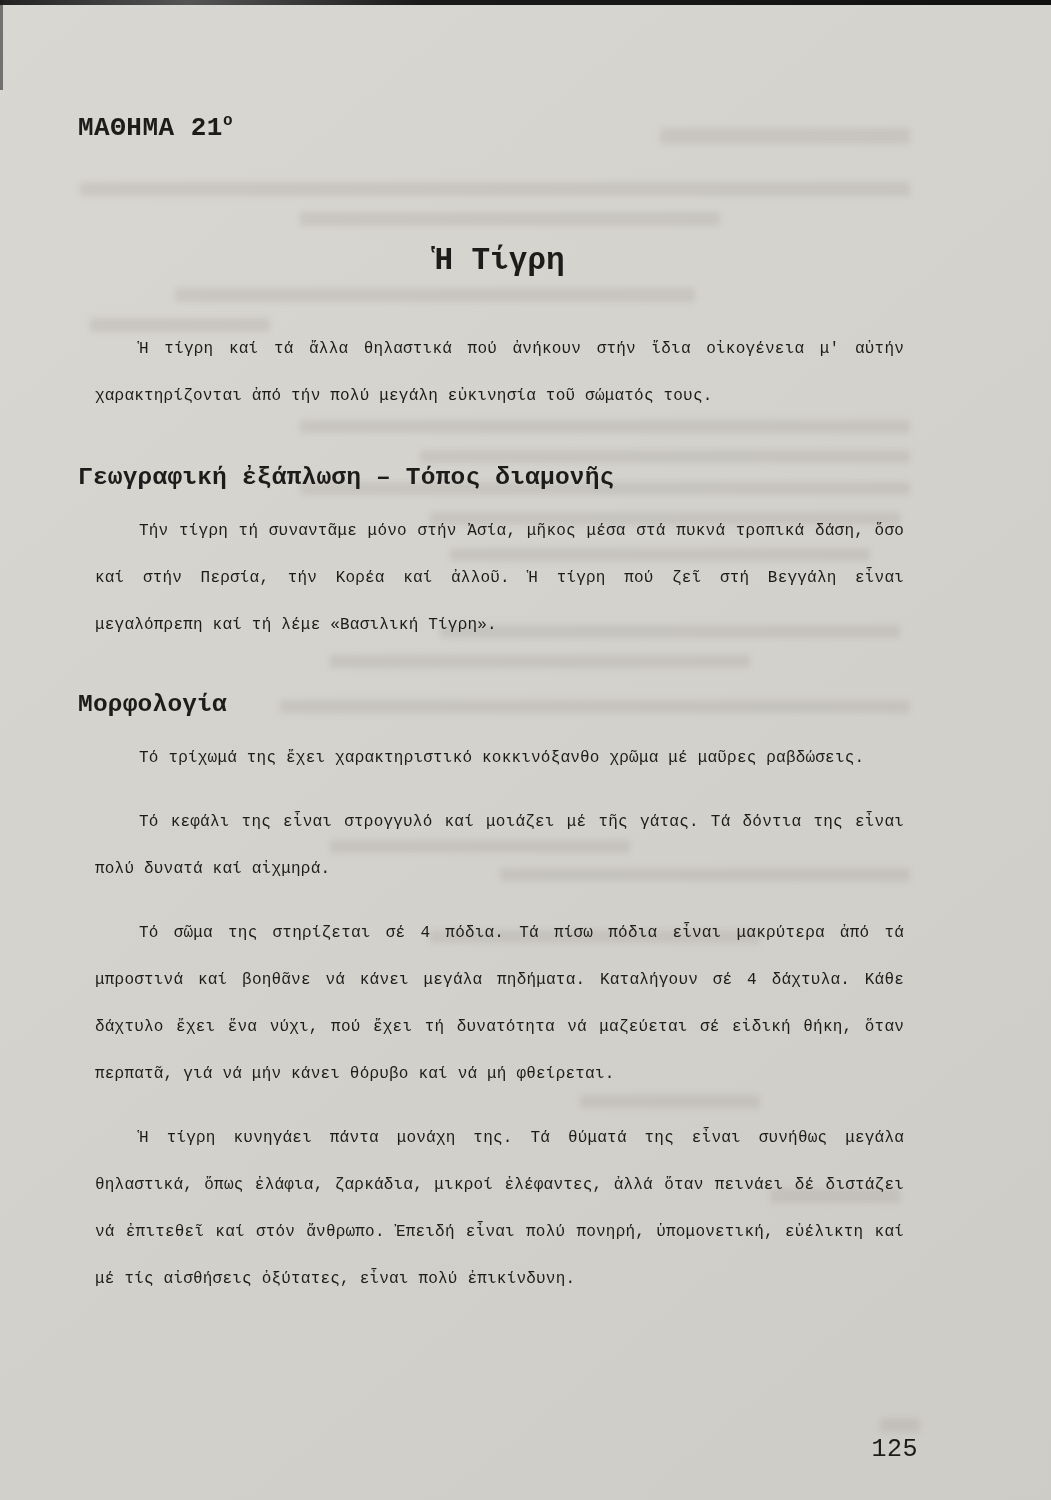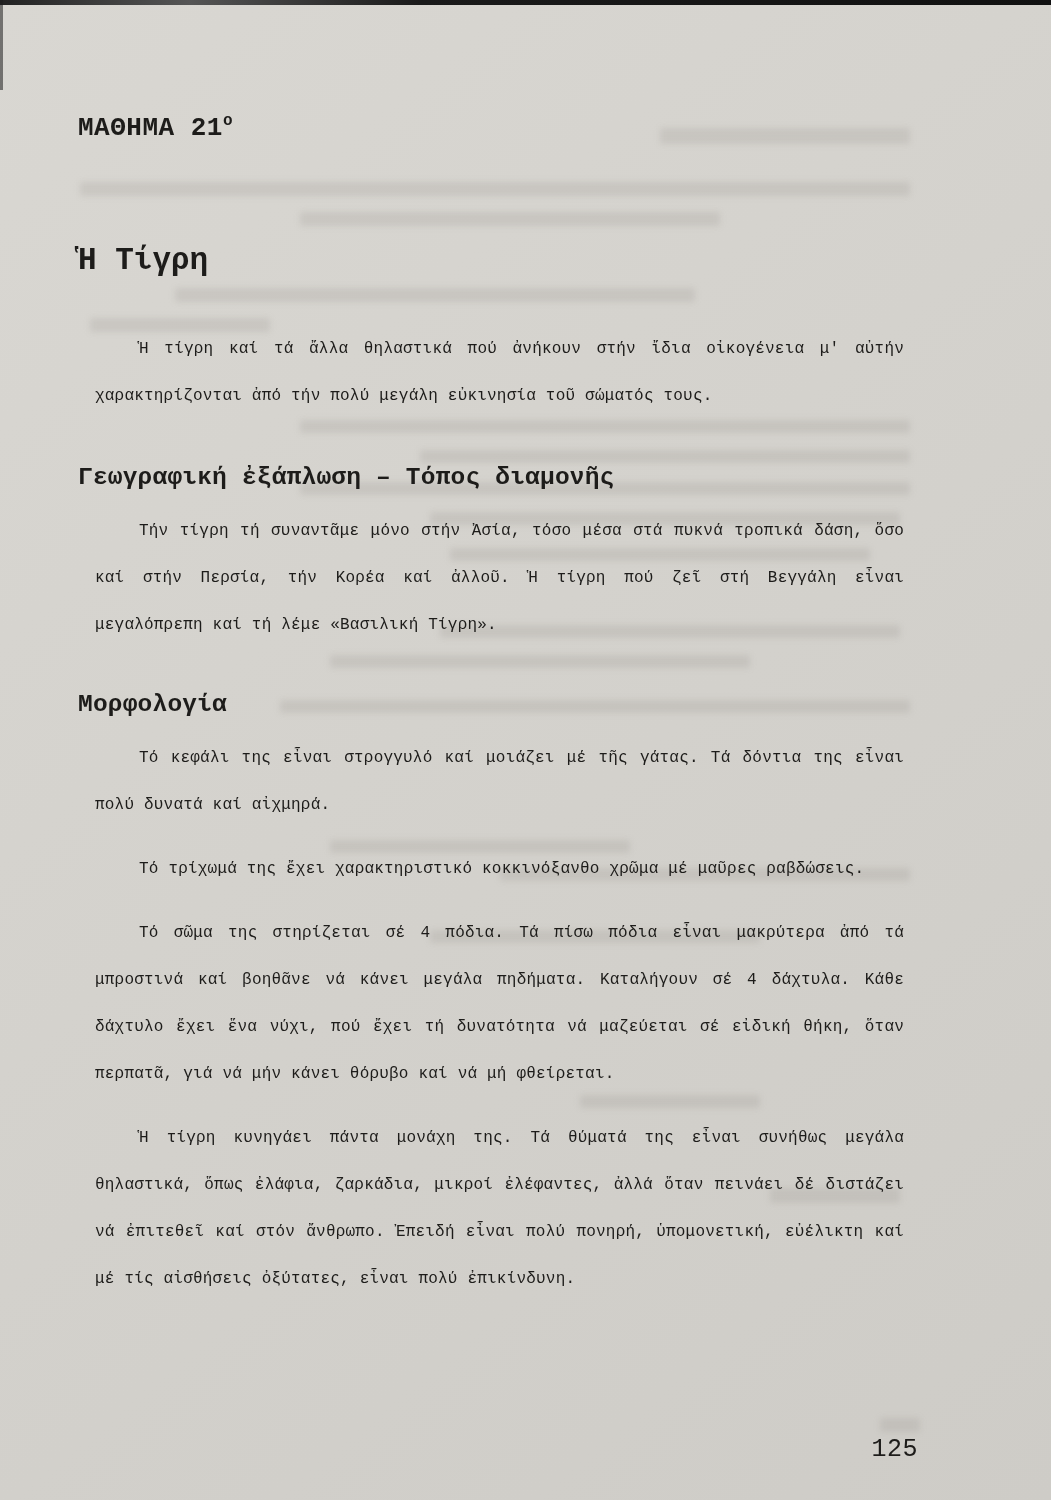--- a/index.html
+++ b/index.html
@@ -29,21 +29,21 @@
   }
   .lesson-header {
     margin-top: 112px;
     font-size: 26px;
     font-weight: bold;
     letter-spacing: 0.5px;
   }
   .lesson-header sup { font-size: 16px; }
   .title {
     margin: 100px 0 0 0;
-    text-align: left;
+    text-align: center;
     font-size: 31px;
     font-weight: bold;
   }
   p.body {
     margin: 17px;
     font-size: 16px;
     line-height: 47px;
     text-align: justify;
     text-indent: 44px;
     letter-spacing: 0.2px;
@@ -109,25 +109,25 @@
 
     <div class="lesson-header">
       <span>ΜΑΘΗΜΑ 21</span><sup>ο</sup>
     </div>
 
     <h1 class="title">Ἡ Τίγρη</h1>
 
     <p class="body intro">Ἡ τίγρη καί τά ἄλλα θηλαστικά πού ἀνήκουν στήν ἴδια οἰκογένεια μ' αὐτήν χαρακτηρίζονται ἀπό τήν πολύ μεγάλη εὐκινησία τοῦ σώματός τους.</p>
 
     <h2 class="section h-geo">Γεωγραφική ἐξάπλωση – Τόπος διαμονῆς</h2>
-    <p class="body p-geo">Τήν τίγρη τή συναντᾶμε μόνο στήν Ἀσία, τόσο μέσα στά πυκνά τροπικά δάση, ὅσο καί στήν Περσία, τήν Κορέα καί ἀλλοῦ. Ἡ τίγρη πού ζεῖ στή Βεγγάλη εἶναι μεγαλόπρεπη καί τή λέμε «Βασιλική Τίγρη».</p>
+    <p class="body p-geo">Τήν τίγρη τή συναντᾶμε μόνο στήν Ἀσία, μῆκος μέσα στά πυκνά τροπικά δάση, ὅσο καί στήν Περσία, τήν Κορέα καί ἀλλοῦ. Ἡ τίγρη πού ζεῖ στή Βεγγάλη εἶναι μεγαλόπρεπη καί τή λέμε «Βασιλική Τίγρη».</p>
 
     <h2 class="section h-morph">Μορφολογία</h2>
+    <p class="body">Τό τρίχωμά της ἔχει χαρακτηριστικό κοκκινόξανθο χρῶμα μέ μαῦρες ραβδώσεις.</p>
     <p class="body">Τό κεφάλι της εἶναι στρογγυλό καί μοιάζει μέ τῆς γάτας. Τά δόντια της εἶναι πολύ δυνατά καί αἰχμηρά.</p>
-    <p class="body">Τό τρίχωμά της ἔχει χαρακτηριστικό κοκκινόξανθο χρῶμα μέ μαῦρες ραβδώσεις.</p>
     <p class="body">Τό σῶμα της στηρίζεται σέ 4 πόδια. Τά πίσω πόδια εἶναι μακρύτερα ἀπό τά μπροστινά καί βοηθᾶνε νά κάνει μεγάλα πηδήματα. Καταλήγουν σέ 4 δάχτυλα. Κάθε δάχτυλο ἔχει ἕνα νύχι, πού ἔχει τή δυνατότητα νά μαζεύεται σέ εἰδική θήκη, ὅταν περπατᾶ, γιά νά μήν κάνει θόρυβο καί νά μή φθείρεται.</p>
 
     <p class="body p-food">Ἡ τίγρη κυνηγάει πάντα μονάχη της. Τά θύματά της εἶναι συνήθως μεγάλα θηλαστικά, ὅπως ἐλάφια, ζαρκάδια, μικροί ἐλέφαντες, ἀλλά ὅταν πεινάει δέ διστάζει νά ἐπιτεθεῖ καί στόν ἄνθρωπο. Ἐπειδή εἶναι πολύ πονηρή, ὑπομονετική, εὐέλικτη καί μέ τίς αἰσθήσεις ὀξύτατες, εἶναι πολύ ἐπικίνδυνη.</p>
 
   </div>
 
   <div class="page-number">125</div>
 
 </div>
 

